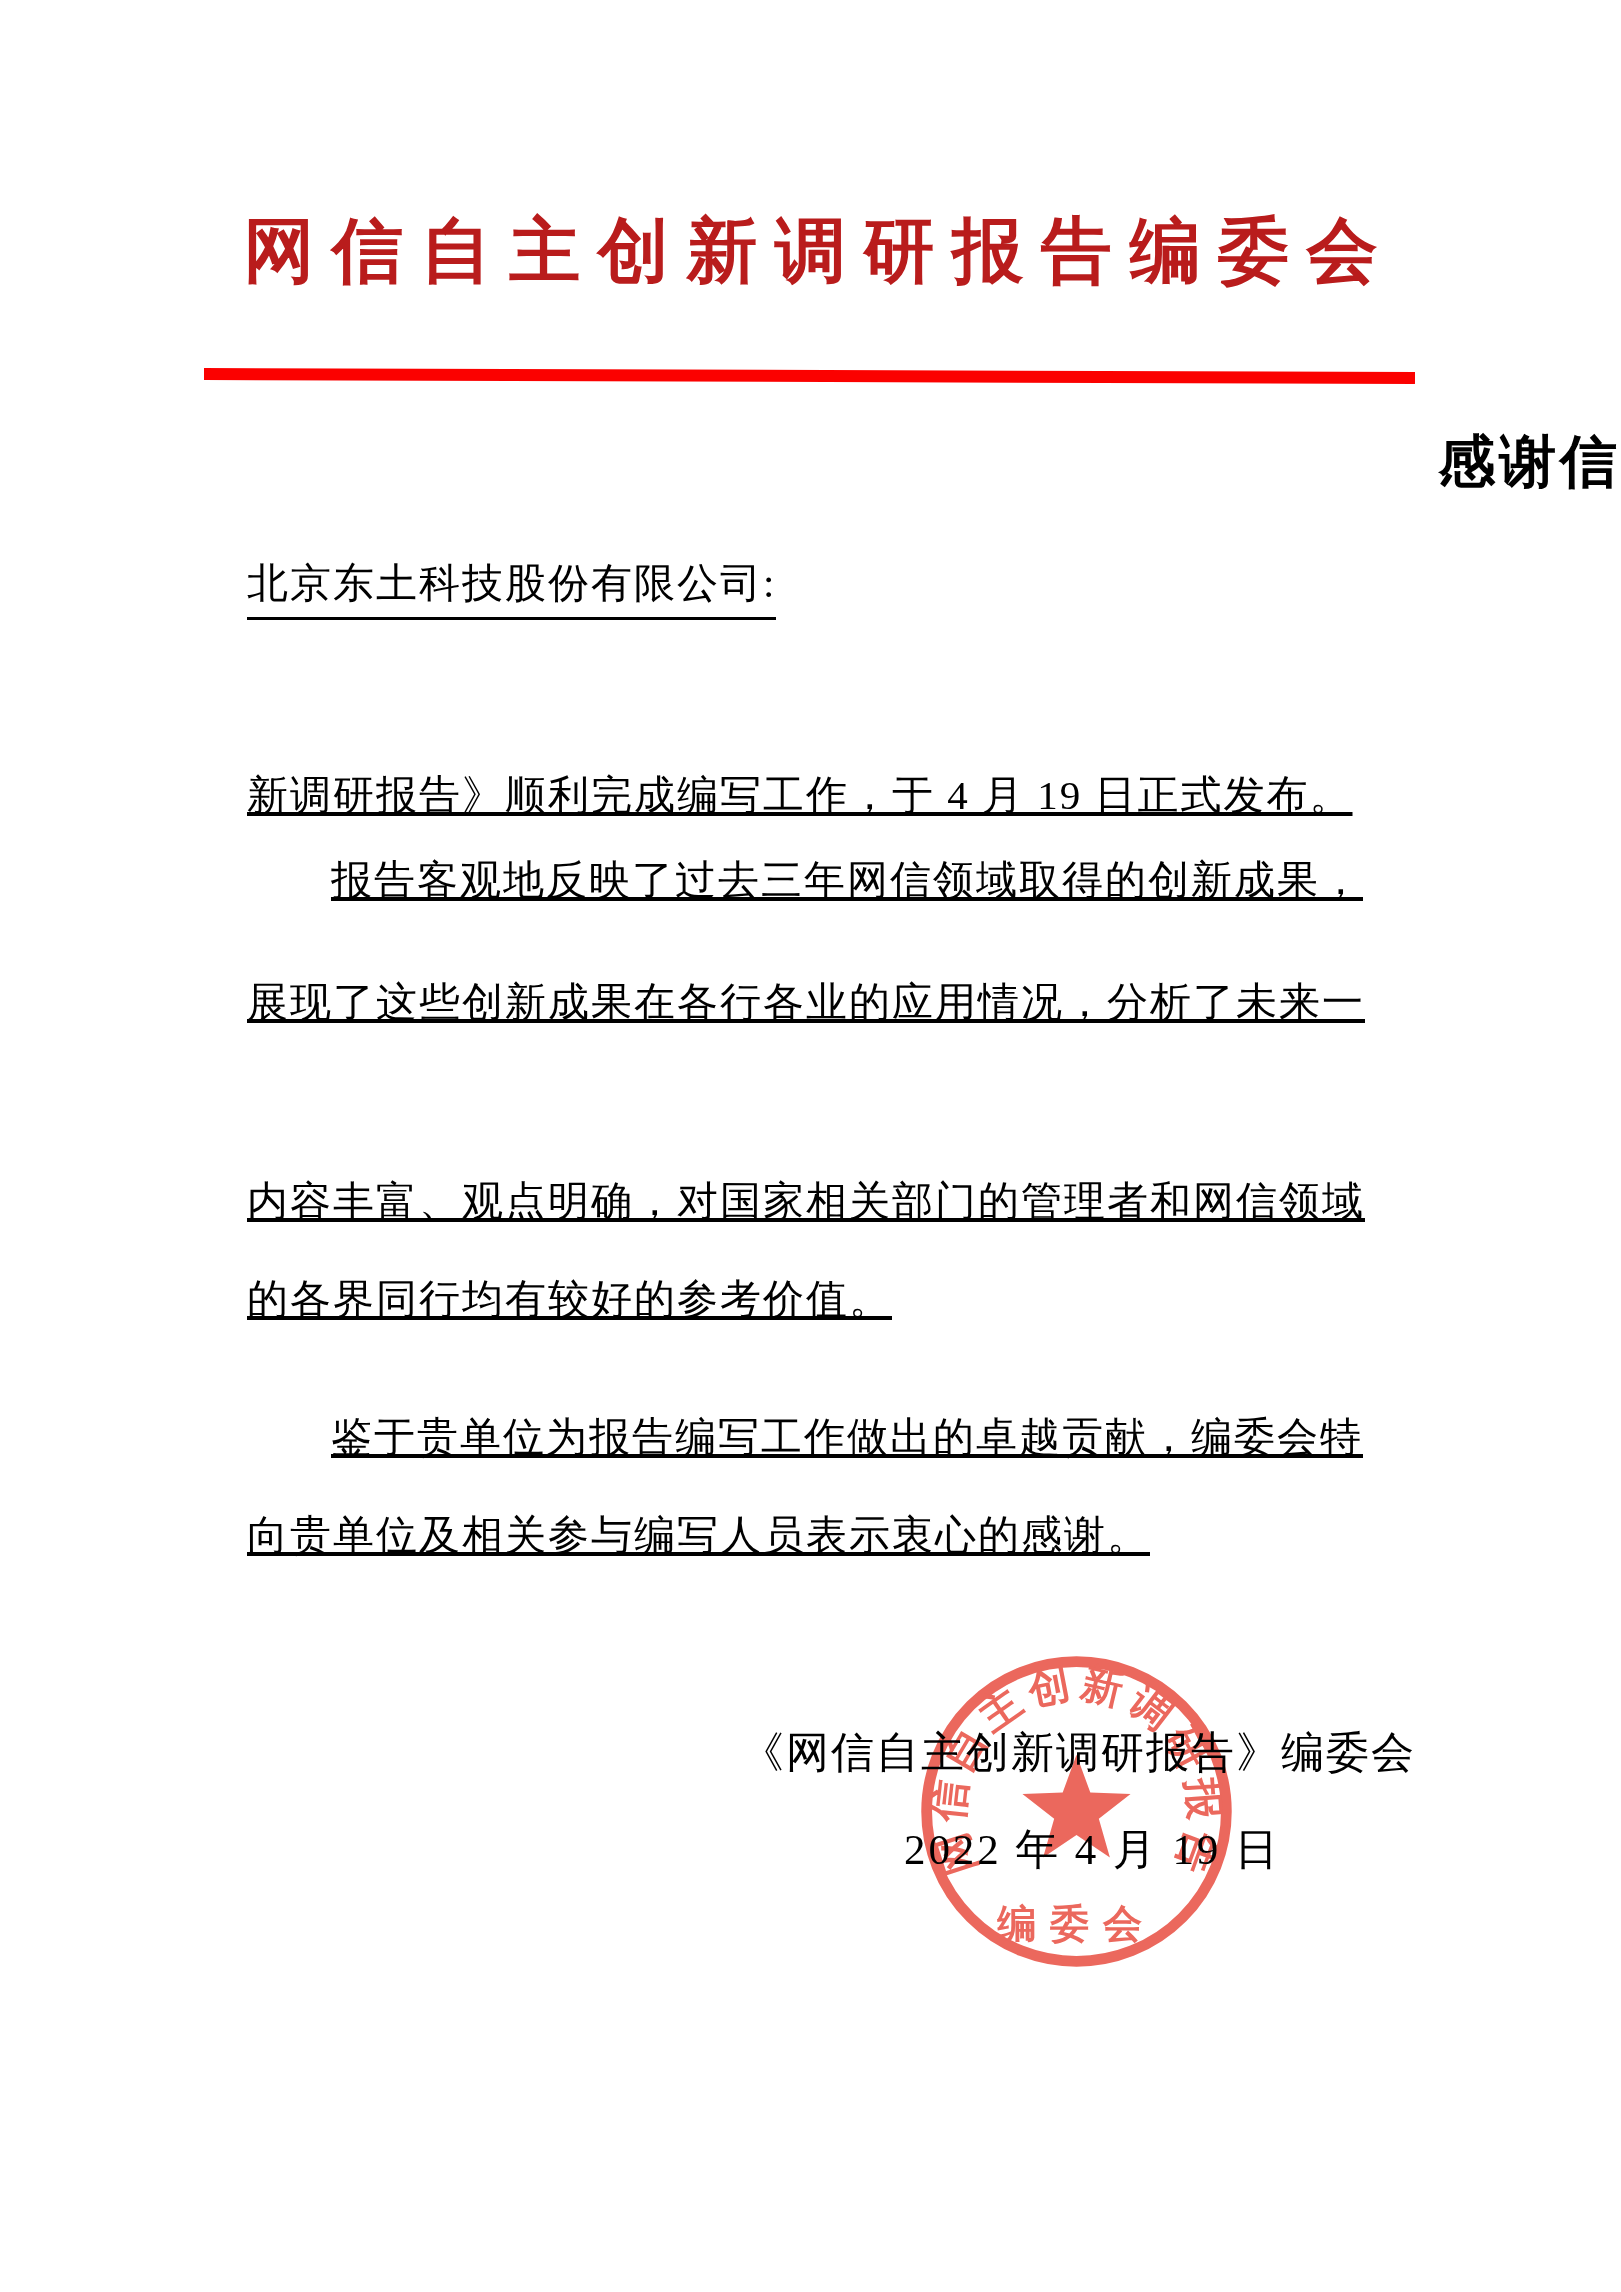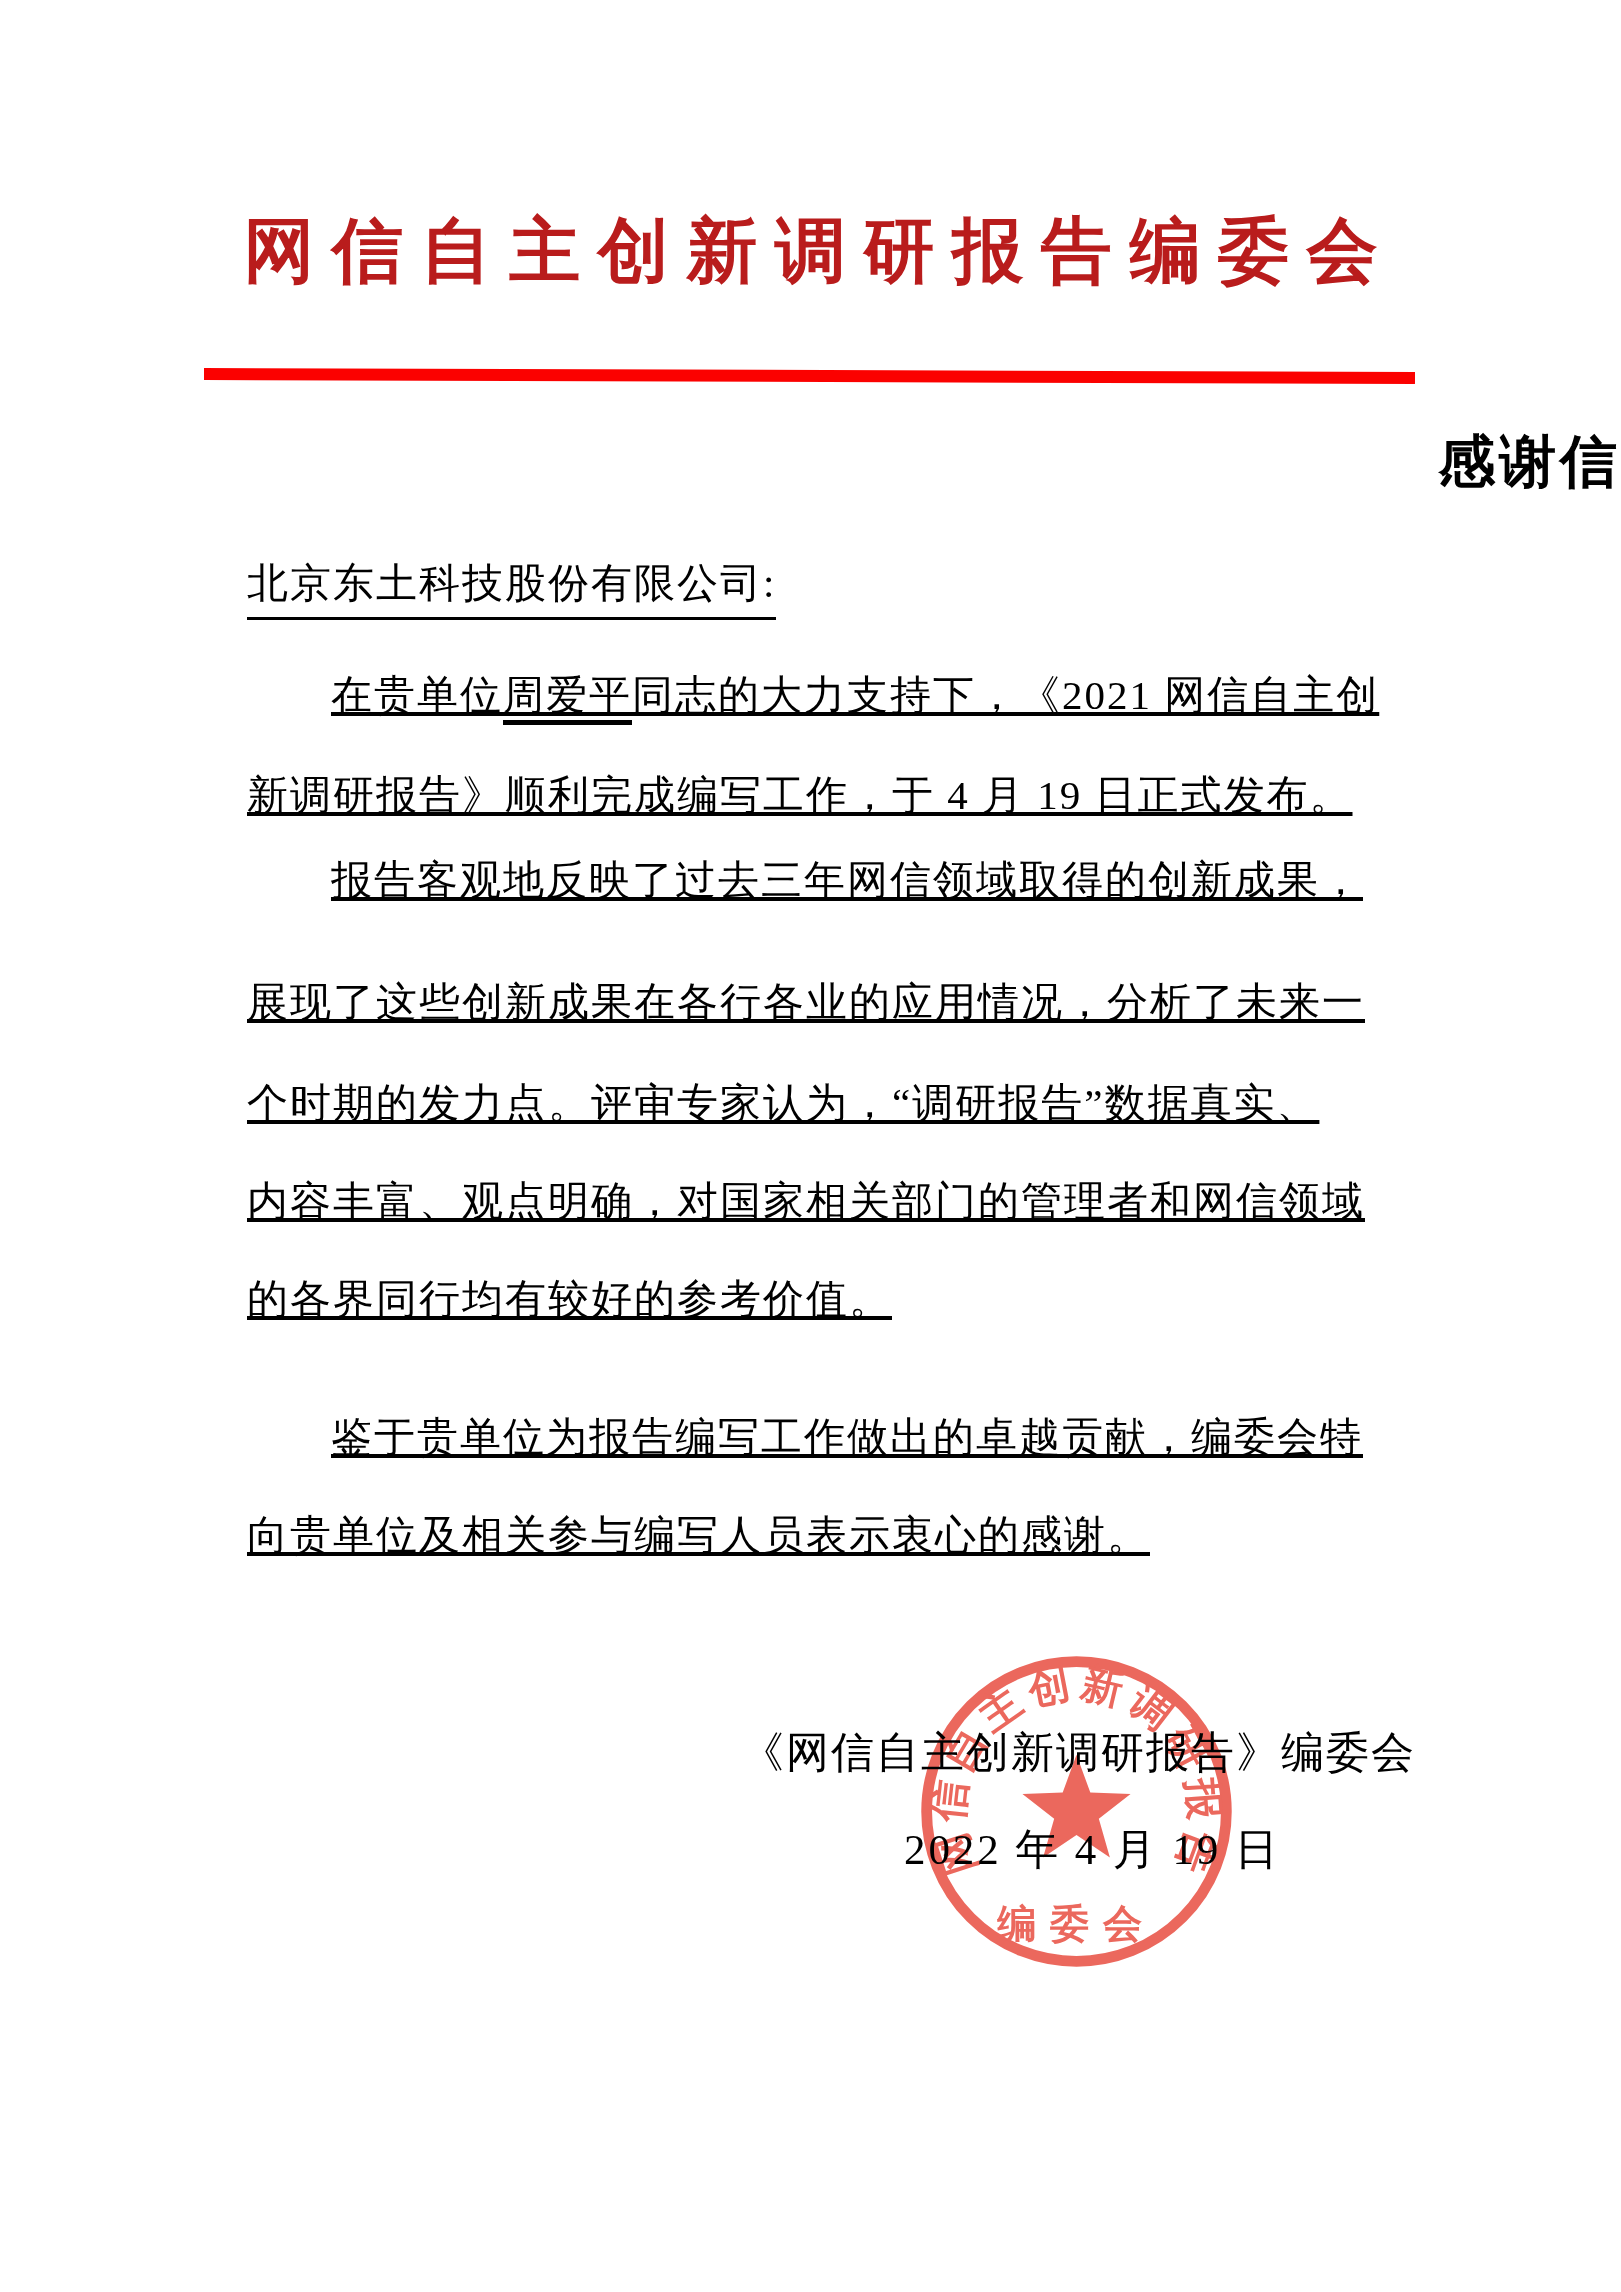--- a/index.html
+++ b/index.html
@@ -60,29 +60,27 @@
 <div class="page">
 
   <div class="org-header">网信自主创新调研报告编委会</div>
 
   <div class="red-rule"></div>
 
   <div class="letter-title">感谢信</div>
 
   <div class="bline" style="top:556px"><span class="salutation">北京东土科技股份有限公司:</span></div>
 
-  <div class="bline indent" style="top:668px"><span>在贵单位</span><span class="name-underline">周爱平</span><span>同志的大力支持下，《2021 网信自主创</span></div>
 
   <div class="bline" style="top:768px">新调研报告》顺利完成编写工作，于 4 月 19 日正式发布。</div>
 
   <div class="bline indent" style="top:853px">报告客观地反映了过去三年网信领域取得的创新成果，</div>
 
   <div class="bline" style="top:975px">展现了这些创新成果在各行各业的应用情况，分析了未来一</div>
 
-  <div class="bline" style="top:1076px">个时期的发力点。评审专家认为，“调研报告”数据真实、</div>
 
   <div class="bline" style="top:1174px">内容丰富、观点明确，对国家相关部门的管理者和网信领域</div>
 
   <div class="bline" style="top:1272px">的各界同行均有较好的参考价值。</div>
 
   <div class="bline indent" style="top:1410px">鉴于贵单位为报告编写工作做出的卓越贡献，编委会特</div>
 
   <div class="bline" style="top:1508px">向贵单位及相关参与编写人员表示衷心的感谢。</div>
 
   <div class="sig-line">《网信自主创新调研报告》编委会</div>

